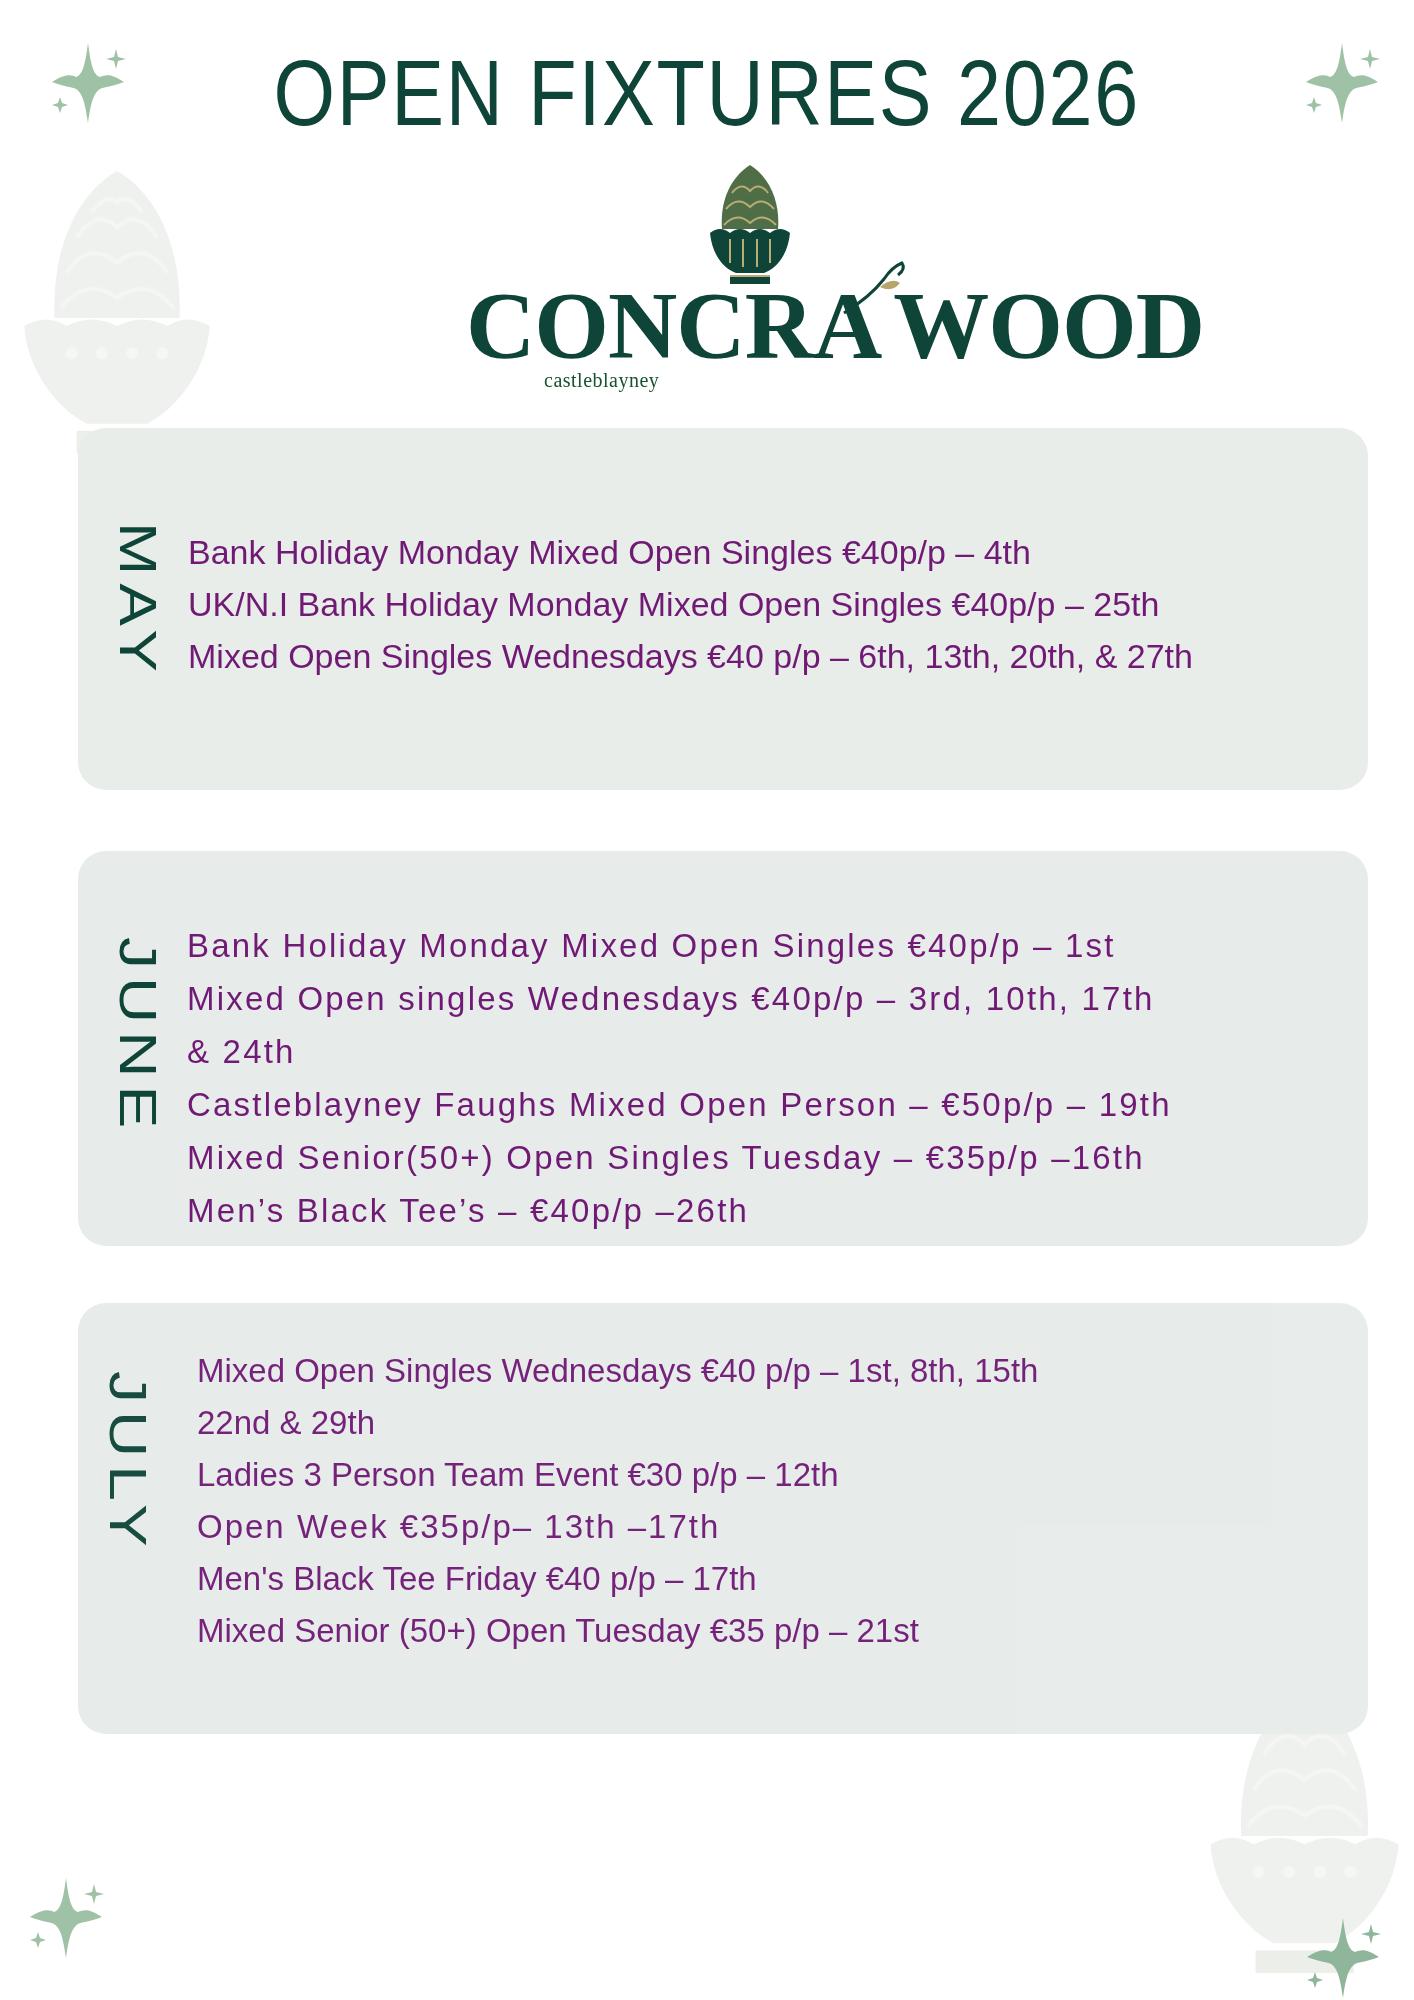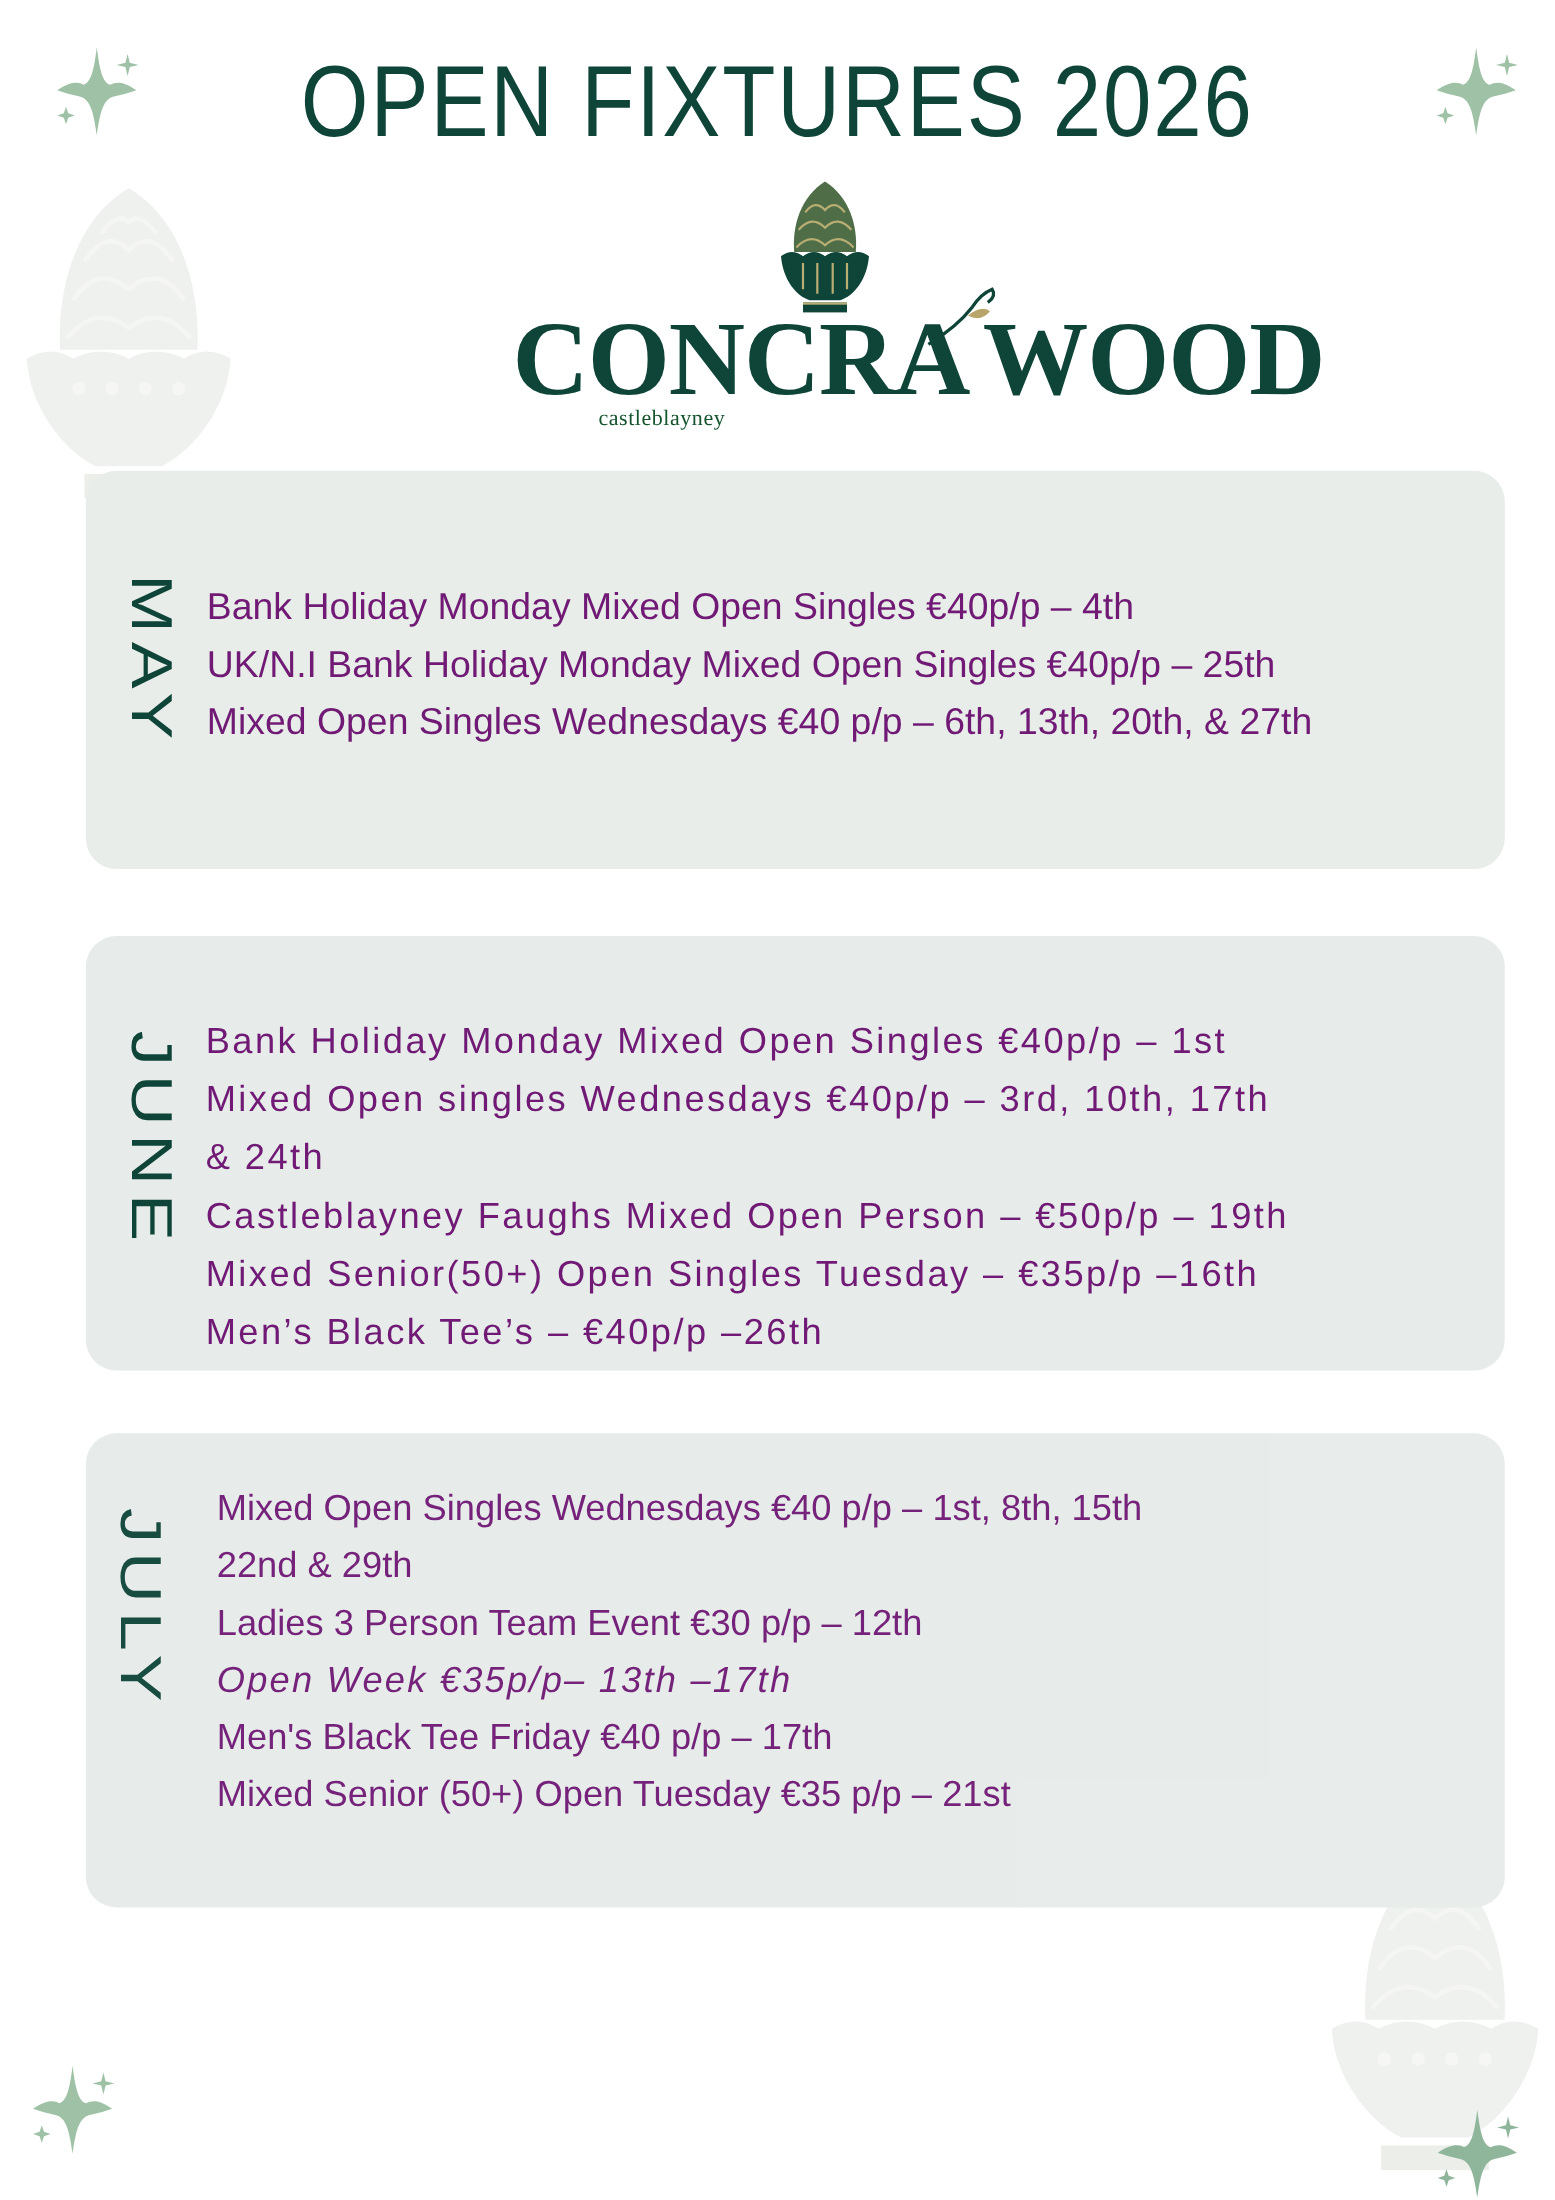--- a/index.html
+++ b/index.html
@@ -189,21 +189,21 @@
 </div>
 
 <section class="card july" style="top:1303px; height:431px; opacity:0.96;">
   <div class="month" style="left:82px; top:68px;">
     <span>JULY</span>
   </div>
   <div class="lines" style="left:119px; top:42px;">
     <div class="line">Mixed Open Singles Wednesdays €40 p/p  – 1st, 8th, 15th</div>
     <div class="line">22nd &amp; 29th</div>
     <div class="line">Ladies 3 Person Team Event  €30 p/p – 12th</div>
-    <div class="line" style="letter-spacing:2px;font-style:italic;">Open Week €35p/p– 13th –17th</div>
+    <div class="line" style="letter-spacing:2px;">Open Week €35p/p– 13th –17th</div>
     <div class="line">Men's Black Tee Friday €40 p/p – 17th</div>
     <div class="line">Mixed Senior (50+) Open Tuesday €35  p/p – 21st</div>
   </div>
 </section>
 
 <div class="abs sparkle" style="left:22px; top:1855px;">
   <svg viewBox="0 0 90 90">
     <path d="M44 4 C47 28 50 36 56 38 C62 36 66 34 80 43 C66 48 60 48 56 50 C50 54 47 62 44 84 C41 62 38 54 32 50 C28 48 22 48 8 43 C22 34 28 36 32 38 C38 36 41 28 44 4 Z" fill="#9fc2a6"></path>
     <path d="M72 10 L74 18 L82 20 L74 22 L72 30 L70 22 L62 20 L70 18 Z" fill="#9fc2a6"></path>
     <path d="M16 58 L18 64 L24 66 L18 68 L16 74 L14 68 L8 66 L14 64 Z" fill="#9fc2a6"></path>

